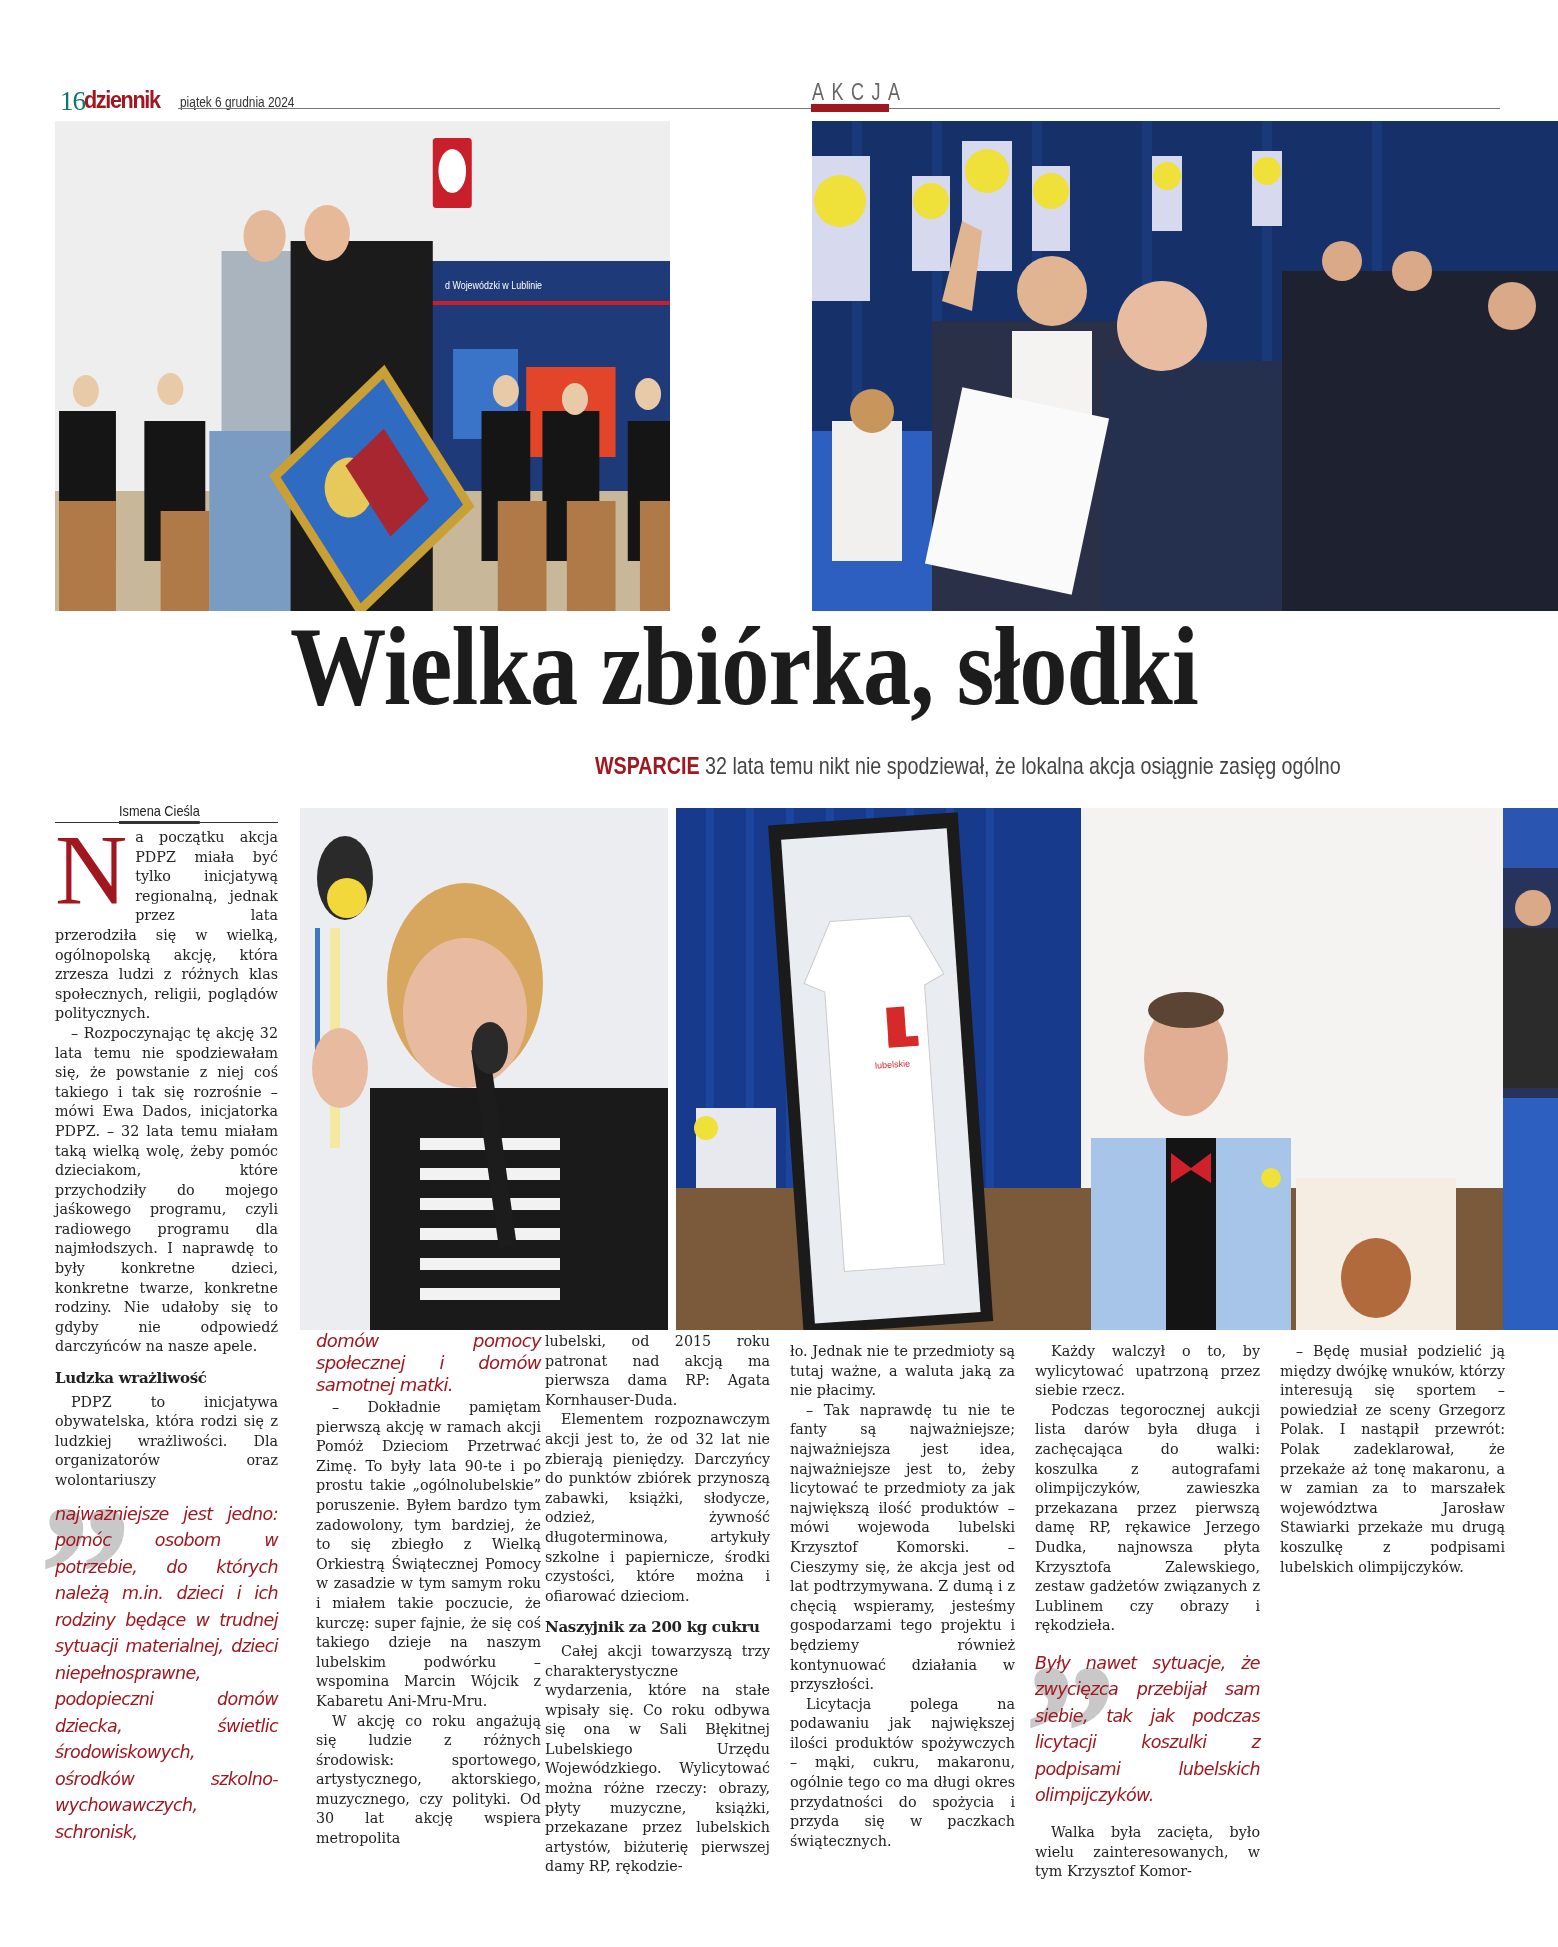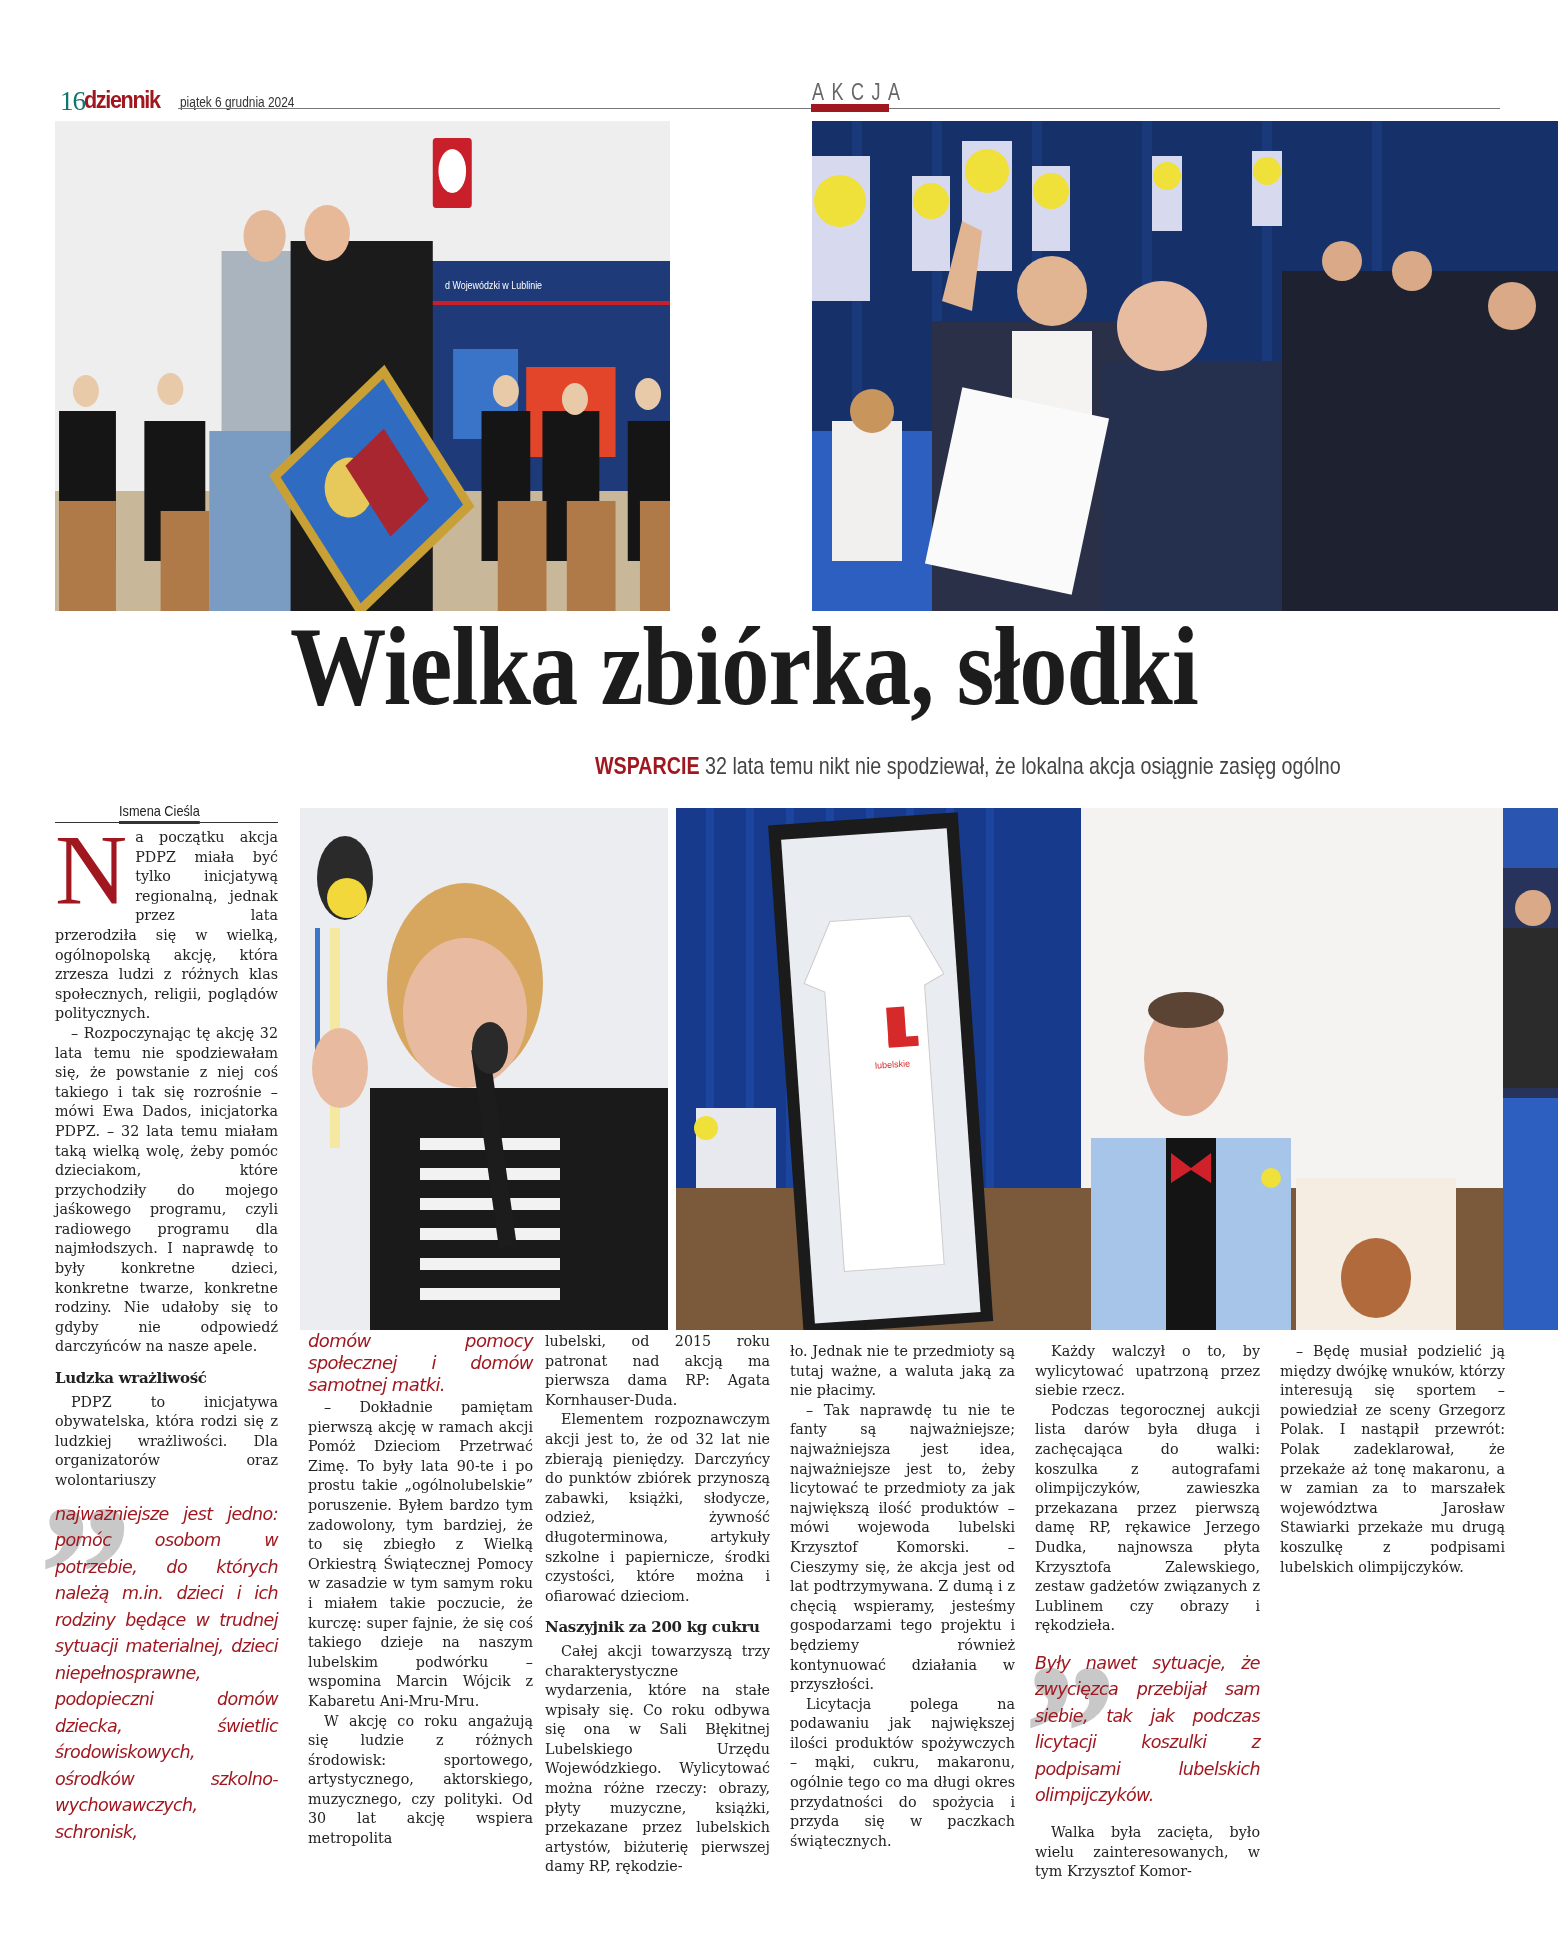--- a/index.html
+++ b/index.html
@@ -214,21 +214,21 @@
   <p class="noindent">a początku akcja PDPZ miała być tylko inicjatywą regionalną, jednak przez lata przerodziła się w wielką, ogólnopolską akcję, która zrzesza ludzi z różnych klas społecznych, religii, poglądów politycznych.</p>
   <p>– Rozpoczynając tę akcję 32 lata temu nie spodziewałam się, że powstanie z niej coś takiego i tak się rozrośnie – mówi Ewa Dados, inicjatorka PDPZ. – 32 lata temu miałam taką wielką wolę, żeby pomóc dzieciakom, które przychodziły do mojego jaśkowego programu, czyli radiowego programu dla najmłodszych. I naprawdę to były konkretne dzieci, konkretne twarze, konkretne rodziny. Nie udałoby się to gdyby nie odpowiedź darczyńców na nasze apele.</p>
   <h3>Ludzka wrażliwość</h3>
   <p>PDPZ to inicjatywa obywatelska, która rodzi się z ludzkiej wrażliwości. Dla organizatorów oraz wolontariuszy</p>
   <div class="quote" style="margin-top:10px;">
     <span class="quote-mark" style="left:-10px;top:-130px;">„</span>
     <div class="quote-text">najważniejsze jest jedno: pomóc osobom w potrzebie, do których należą m.in. dzieci i ich rodziny będące w trudnej sytuacji materialnej, dzieci niepełnosprawne, podopieczni domów dziecka, świetlic środowiskowych, ośrodków szkolno-wychowawczych, schronisk,</div>
   </div>
 </div>
 
-<div class="abs col" style="left:308px;top:1330px;width:225px;">
+<div class="abs col" style="left:316px;top:1330px;width:225px;">
   <div class="quote" style="font-size:18px;line-height:22px;margin-bottom:2px;">domów pomocy społecznej i domów samotnej matki.</div>
   <p>– Dokładnie pamiętam pierwszą akcję w ramach akcji Pomóż Dzieciom Przetrwać Zimę. To były lata 90-te i po prostu takie „ogólnolubelskie” poruszenie. Byłem bardzo tym zadowolony, tym bardziej, że to się zbiegło z Wielką Orkiestrą Świątecznej Pomocy w zasadzie w tym samym roku i miałem takie poczucie, że kurczę: super fajnie, że się coś takiego dzieje na naszym lubelskim podwórku – wspomina Marcin Wójcik z Kabaretu Ani-Mru-Mru.</p>
   <p>W akcję co roku angażują się ludzie z różnych środowisk: sportowego, artystycznego, aktorskiego, muzycznego, czy polityki. Od 30 lat akcję wspiera metropolita</p>
 </div>
 
 <div class="abs col" style="left:545px;top:1332px;width:225px;">
   <p class="noindent">lubelski, od 2015 roku patronat nad akcją ma pierwsza dama RP: Agata Kornhauser-Duda.</p>
   <p>Elementem rozpoznawczym akcji jest to, że od 32 lat nie zbierają pieniędzy. Darczyńcy do punktów zbiórek przynoszą zabawki, książki, słodycze, odzież, żywność długoterminowa, artykuły szkolne i papiernicze, środki czystości, które można i ofiarować dzieciom.</p>
   <h3>Naszyjnik za 200 kg cukru</h3>
   <p>Całej akcji towarzyszą trzy charakterystyczne wydarzenia, które na stałe wpisały się. Co roku odbywa się ona w Sali Błękitnej Lubelskiego Urzędu Wojewódzkiego. Wylicytować można różne rzeczy: obrazy, płyty muzyczne, książki, przekazane przez lubelskich artystów, biżuterię pierwszej damy RP, rękodzie-</p>

